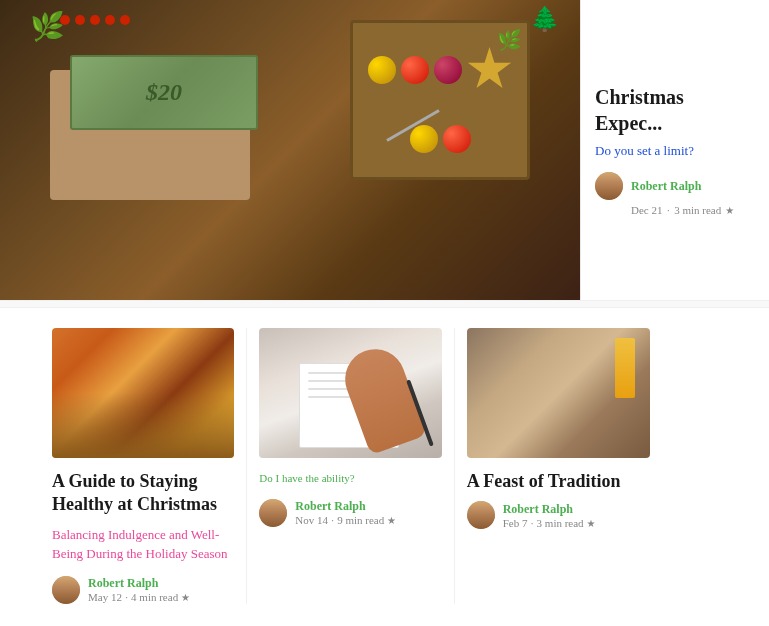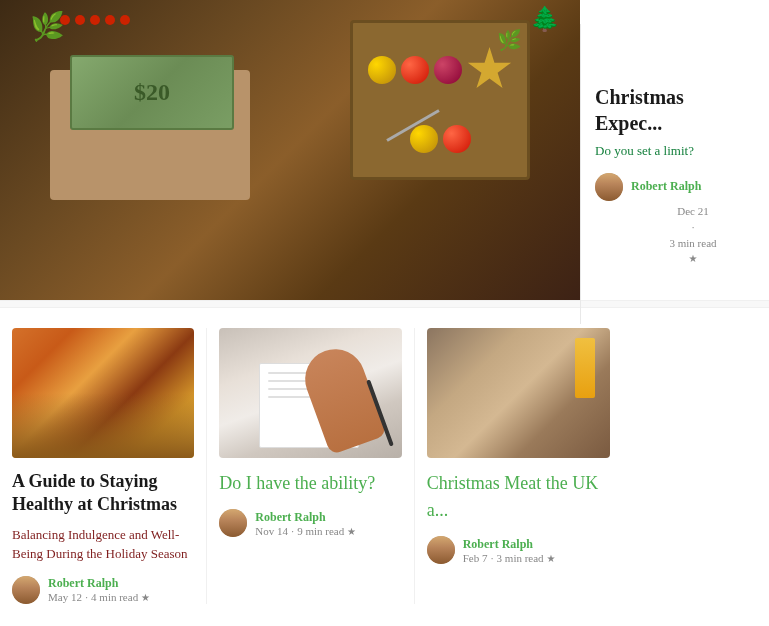--- a/index.html
+++ b/index.html
@@ -49,31 +49,32 @@
       height: 130px;
       background: #b8936a;
       border-radius: 4px;
       position: relative;
     }
 
     .money-bill {
       position: absolute;
       top: -15px;
       left: 20px;
-      width: 164px;
+      width: 188px;
       height: 75px;
       background: linear-gradient(135deg, #85a96e, #6b8c55, #7a9e64);
       border-radius: 3px;
       border: 2px solid #5a7a42;
       display: flex;
       align-items: center;
       justify-content: center;
       color: #3a5a28;
       font-size: 24px;
       font-weight: bold;
+      font-style: italic;
     }
 
     .pine-branches-tl {
       position: absolute;
       top: 10px;
       left: 30px;
       color: #2d5a1e;
       font-size: 28px;
     }
 
@@ -162,34 +163,33 @@
     }
 
     .top-right-panel {
       width: 189px;
       height: 300px;
       padding: 12px 14px;
       border-left: 1px solid #e8e8e8;
       display: flex;
       flex-direction: column;
       justify-content: center;
-      margin-top: 24px;
     }
 
     .article-title-large {
       font-size: 20px;
       font-weight: 700;
       color: #1a1a1a;
       line-height: 1.3;
       margin-bottom: 6px;
     }
 
     .article-subtitle {
       font-size: 13px;
-      color: #15803d;
+      color: #1d4ed8;
       margin-bottom: 12px;
       line-height: 1.4;
     }
 
     .author-row {
       display: flex;
       align-items: center;
       gap: 8px;
       margin-bottom: 4px;
     }
@@ -220,34 +220,34 @@
       font-weight: 600;
     }
 
     .article-meta {
       font-size: 11px;
       color: #888;
       margin-left: 36px;
       display: flex;
       align-items: center;
       gap: 4px;
-      flex-direction: column;
     }
 
     .star-icon {
       color: #888;
       font-size: 10px;
     }
 
     
     .bottom-grid {
       display: flex;
       width: 622px;
       padding: 20px 0 0 0;
       gap: 0;
+      margin-left: 40px;
     }
 
     .article-card {
       width: 33.333%;
       padding: 0 12px;
       border-right: 1px solid #f0f0f0;
     }
 
     .article-card:last-child {
       border-right: none;
@@ -356,27 +356,27 @@
     .article-title {
       font-size: 18px;
       font-weight: 700;
       color: #1a1a1a;
       line-height: 1.3;
       margin-bottom: 8px;
     }
 
     .article-desc {
       font-size: 13px;
-      color: #7f1d1d;
+      color: #ec4899;
       margin-bottom: 12px;
       line-height: 1.5;
     }
 
     .article-desc-green {
-      font-size: 18px;
+      font-size: 11px;
       color: #4caf50;
       margin-bottom: 12px;
       line-height: 1.5;
     }
 
     .author-section {
       display: flex;
       align-items: center;
       gap: 8px;
       margin-top: 8px;
@@ -518,21 +518,21 @@
           <span class="star-icon">★</span>
         </span>
       </div>
     </div>
   </div>
 
   <div class="article-card">
     <div class="card-image">
       <div class="feast-img"></div>
     </div>
-    <div class="article-desc-green">Christmas Meat the UK a...</div>
+    <div class="article-title">A Feast of Tradition</div>
     <div class="author-section">
       <div class="avatar">
         <div class="avatar-inner"></div>
       </div>
       <div class="author-info">
         <span class="author-name-text">Robert Ralph</span>
         <span class="meta-text">
           <span>Feb 7</span>
           · <span>3 min read</span>
           <span class="star-icon">★</span>

